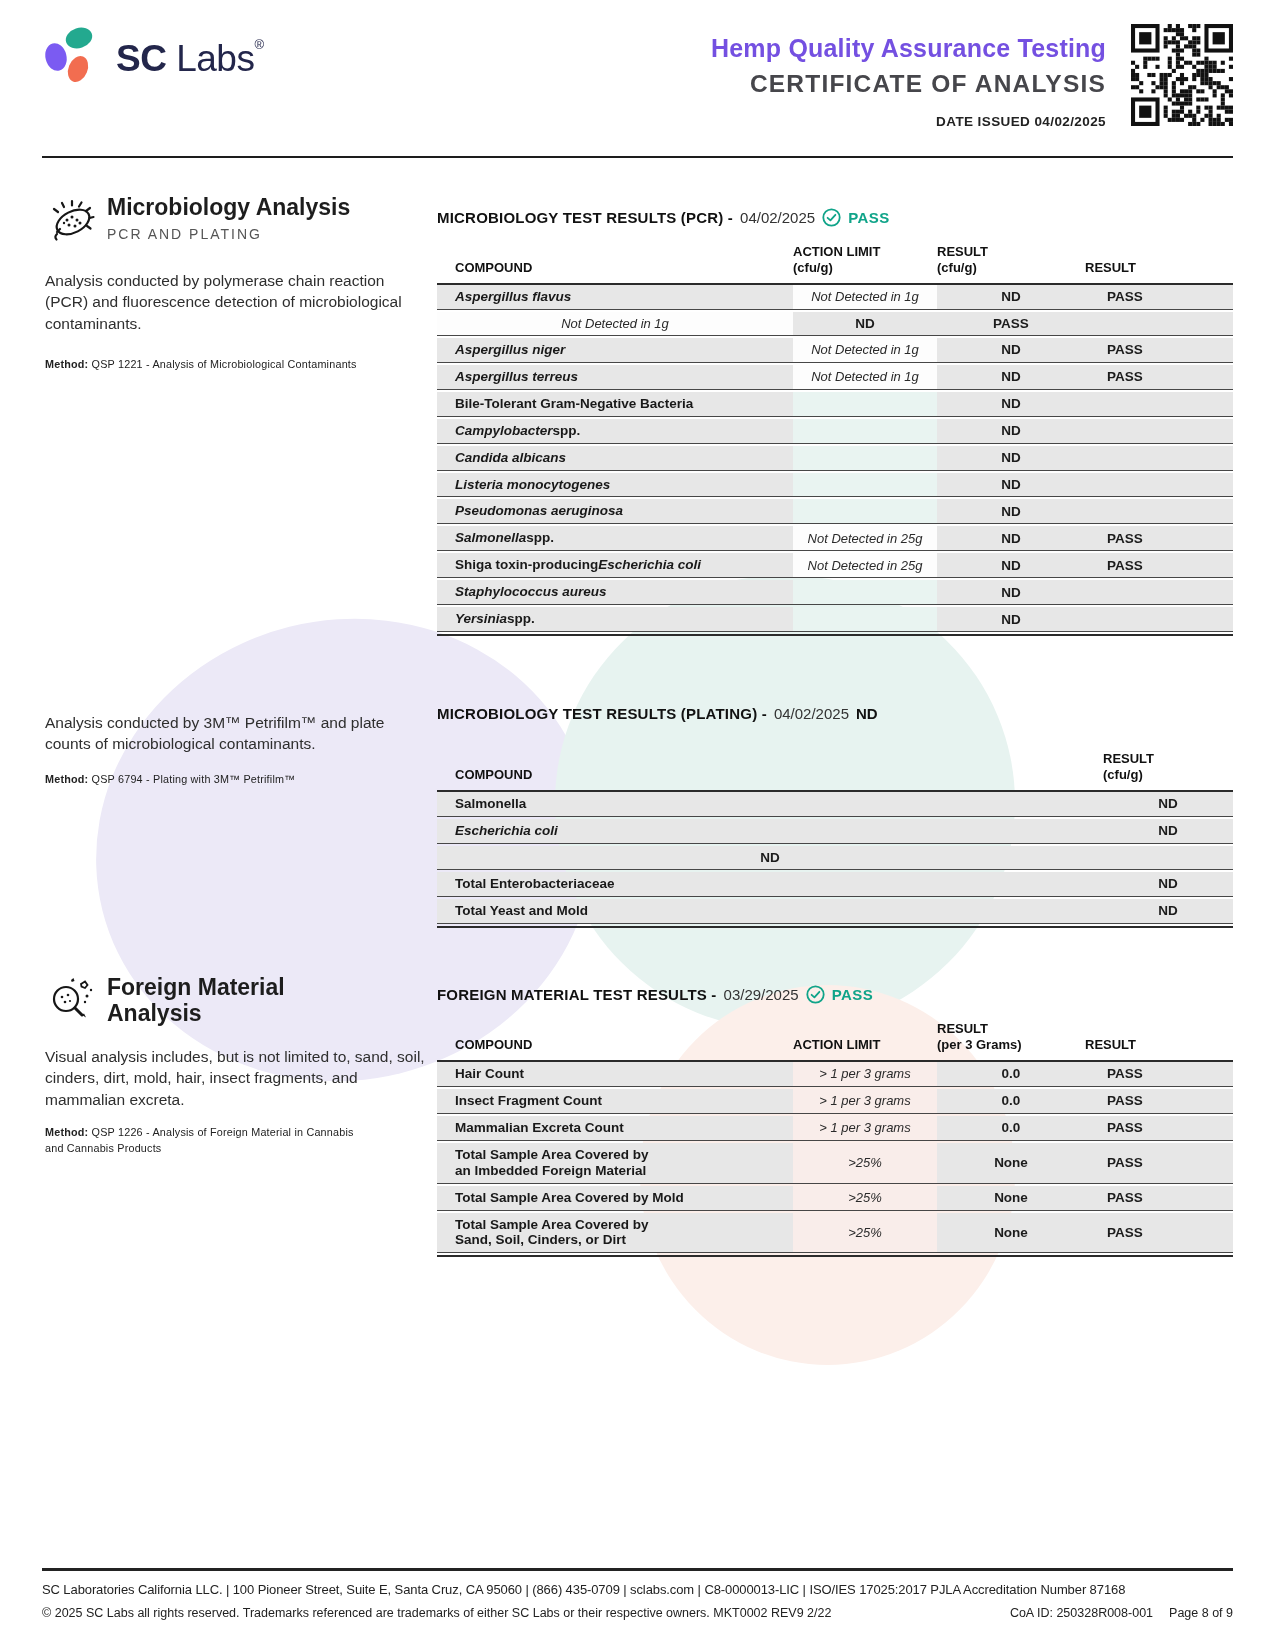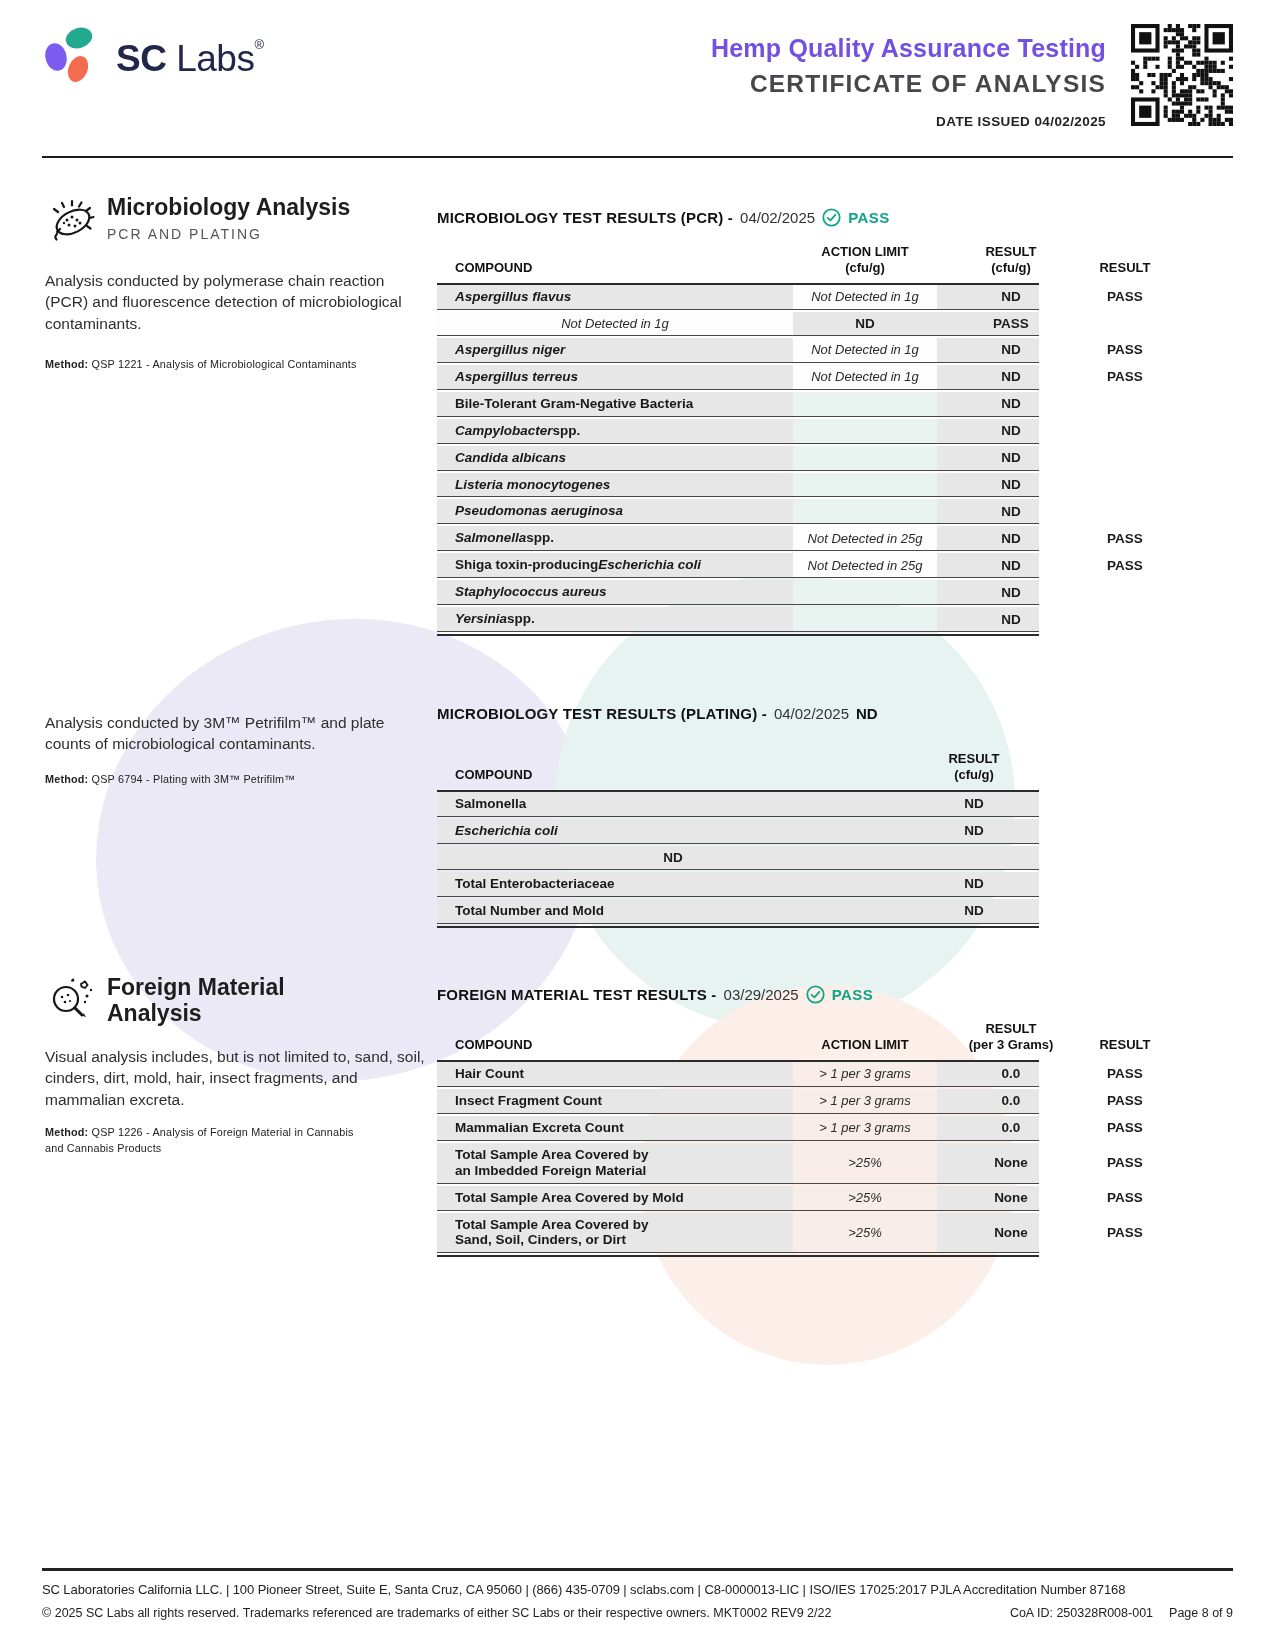--- a/index.html
+++ b/index.html
@@ -32,32 +32,32 @@
   .sec-head{display:flex;align-items:flex-start;}
   .sec-icon{flex:0 0 56px;}
   .sec-titles{margin-left:6px;padding-top:2px;}
   .sec-title{font-size:23px;font-weight:bold;color:#1d1d1d;line-height:1.15;}
   .sec-sub{font-size:14px;color:#555;letter-spacing:2px;margin-top:6px;}
   .sec-desc{font-size:15.5px;line-height:1.38;color:#2e2e2e;margin-top:18px;}
   .method{font-size:10.8px;color:#222;margin-top:22px;line-height:1.5;letter-spacing:0.2px;}
   .method b{font-weight:bold;}
 
   
-  .tbl{width:602px;}
+  .tbl{width:796px;}
   .tbl-title{font-size:15px;color:#111;display:flex;align-items:center;gap:7px;}
   .tt-b{font-weight:bold;letter-spacing:0.2px;}
   .tt-d{font-weight:400;color:#333;}
   .tt-pass{font-weight:bold;color:#10A489;letter-spacing:0.5px;}
   .tt-nd{font-weight:bold;color:#111;}
   .check{display:inline-flex;line-height:0;}
   .grid4{display:grid;grid-template-columns:356px 144px 148px 80px;}
   .grid2{display:grid;grid-template-columns:1fr 130px;}
   .thead{align-items:end;border-bottom:2px solid #2b2b2b;padding-bottom:7px;min-height:44px;margin-top:14px;
          font-size:13px;font-weight:bold;color:#111;}
-  .th{text-align:center;white-space:pre-line;line-height:1.25;}
+  .th{text-align:left;white-space:pre-line;line-height:1.25;}
   .th-comp{text-align:left;padding-left:18px;}
   .rows{border-bottom:2px solid #2b2b2b;}
   .trow{background:#E7E7E7;border-bottom:1px solid #474747;margin-bottom:2px;min-height:24px;align-items:stretch;}
   .cell{display:flex;align-items:center;}
   .c-comp{padding:4px 8px 4px 18px;font-weight:600;font-size:13.5px;color:#191919;white-space:pre-line;line-height:1.18;border-radius:8px;}
   .c-limit{justify-content:center;font-style:italic;font-size:13px;color:#2a2a2a;text-align:center;}
   .c-res{justify-content:center;font-weight:bold;font-size:13.5px;}
   .c-pass{justify-content:center;font-weight:bold;font-size:13.5px;}
   .it{font-style:italic;}
 
@@ -503,21 +503,21 @@
         <div class="trow grid2">
           <div class="cell c-res">ND</div>
         </div>
 
         <div class="trow grid2">
           <div class="cell c-comp"><span>Total Enterobacteriaceae</span></div>
           <div class="cell c-res">ND</div>
         </div>
 
         <div class="trow grid2">
-          <div class="cell c-comp"><span>Total Number and Mold</span></div>
+          <div class="cell c-comp"><span>Total Yeast and Mold</span></div>
           <div class="cell c-res">ND</div>
         </div>
       </div>
   </div>
 
   <div class="layer leftcol foreign-left">
     <div class="sec-head">
       <span class="sec-icon">
         <svg width="56" height="56" viewBox="0 0 56 56" fill="none" stroke="#161616" stroke-width="2.2" stroke-linecap="round">
           <circle cx="21" cy="27" r="12"></circle>

